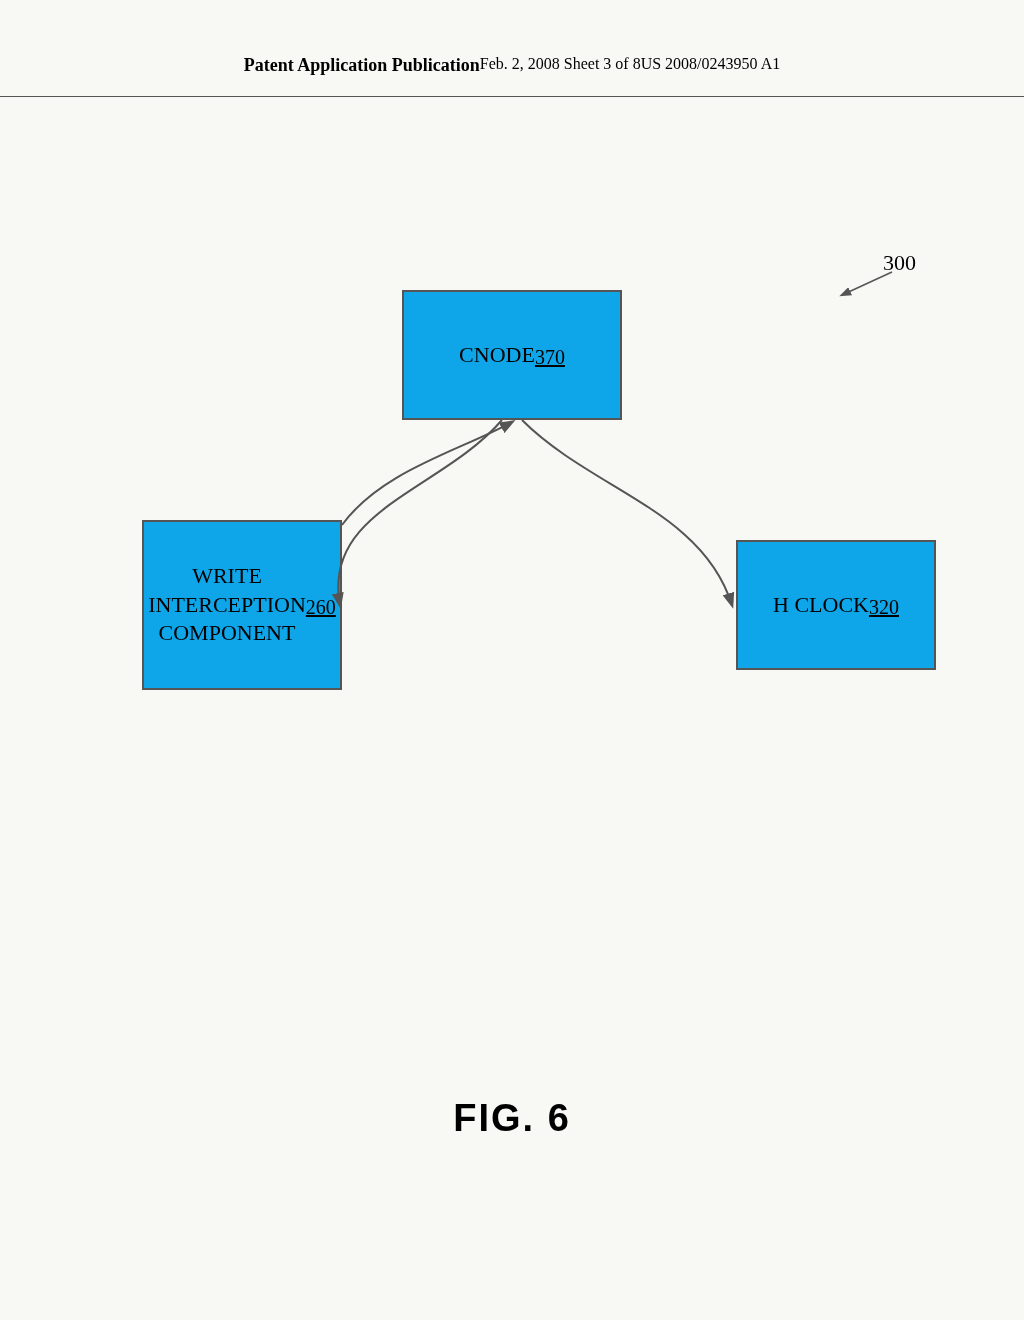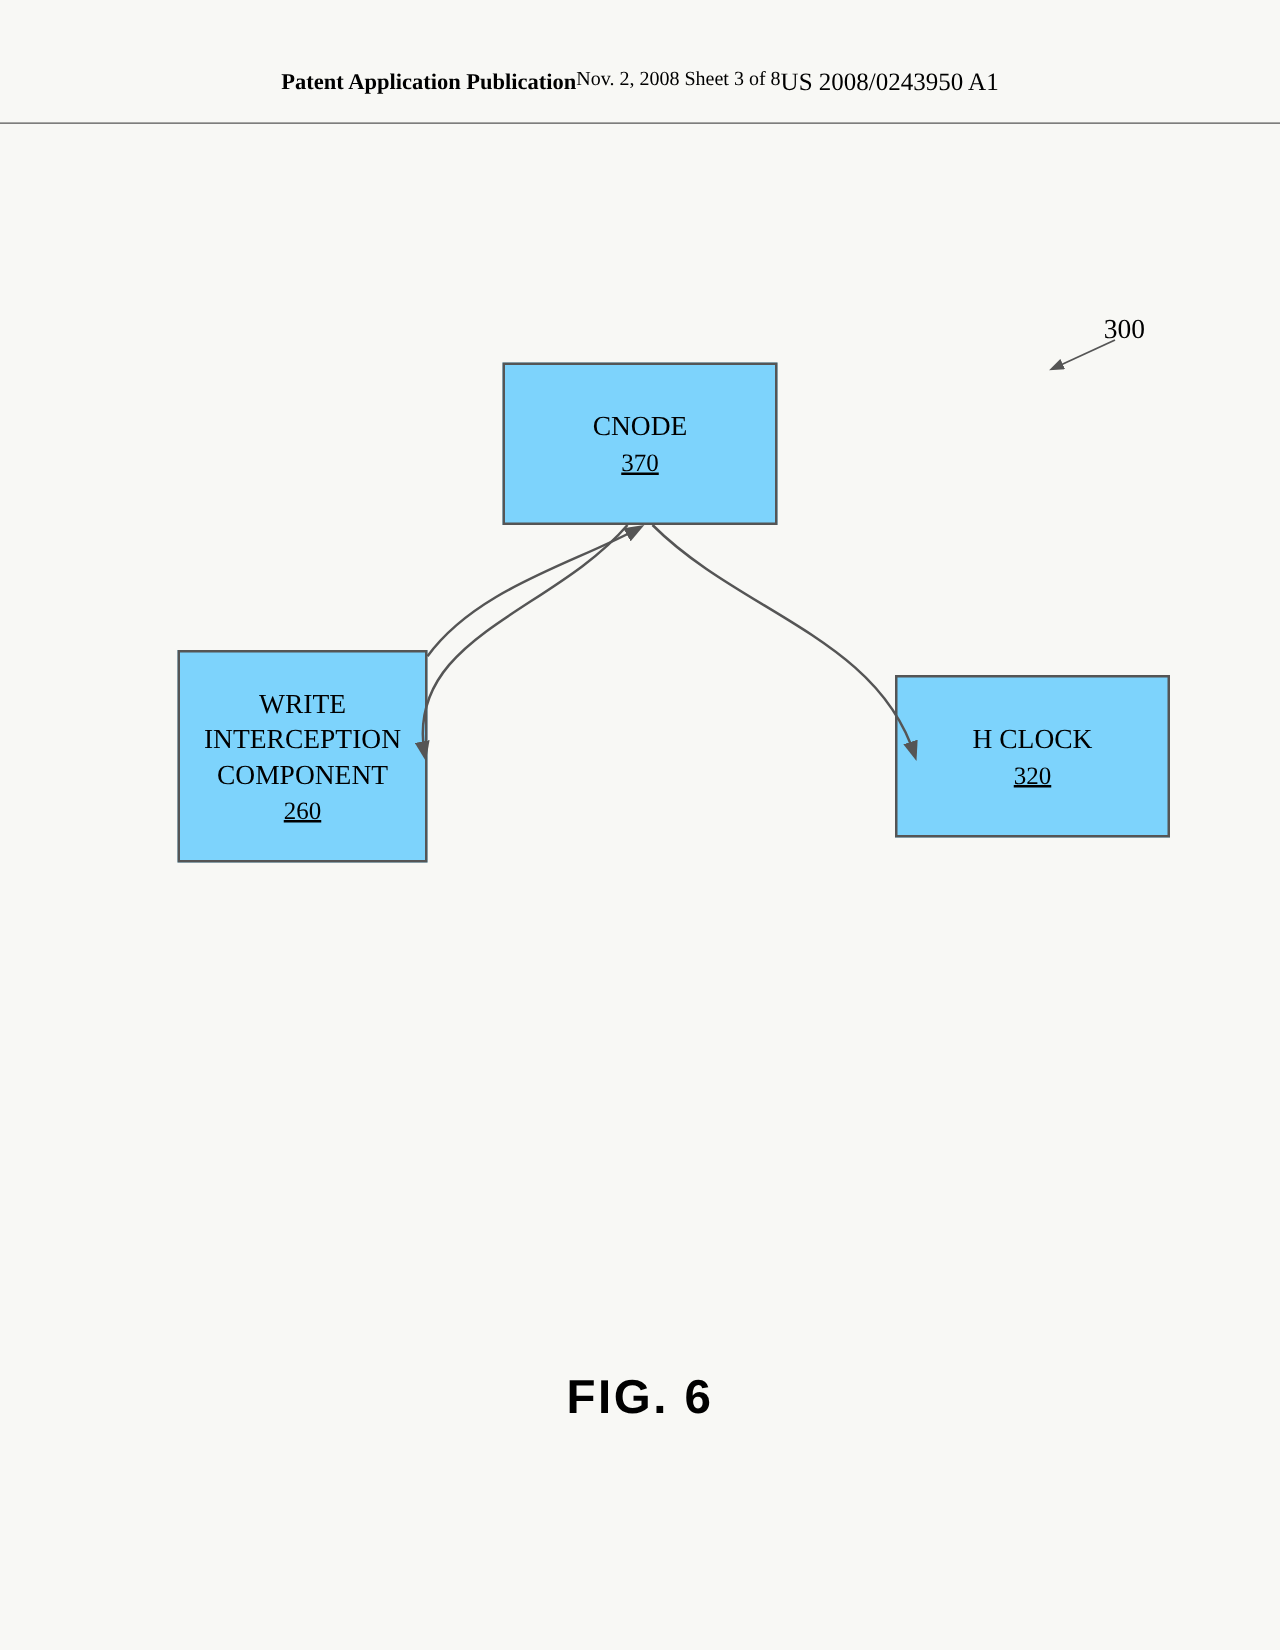--- a/index.html
+++ b/index.html
@@ -39,21 +39,21 @@
       font-family: 'Times New Roman', Times, serif;
     }
 
     .header-center {
       font-size: 16px;
       font-family: 'Times New Roman', Times, serif;
       text-align: center;
     }
 
     .header-right {
-      font-size: 20px;
+      font-size: 16px;
       font-family: 'Times New Roman', Times, serif;
     }
 
     
     .diagram-area {
       position: absolute;
       top: 200px;
       left: 12px;
       right: 0;
       width: 100%;
@@ -66,23 +66,23 @@
       top: 50px;
       right: 120px;
       font-size: 22px;
       font-family: 'Times New Roman', Times, serif;
     }
 
     
     .box {
       position: absolute;
       border: 2px solid #555;
-      background-color: #7dd3fc;
+      background-color: #0ea5e9;
       display: flex;
-      flex-direction: column;
+      flex-direction: row;
       align-items: center;
       justify-content: center;
       text-align: center;
     }
 
     .box-title {
       font-size: 22px;
       font-family: 'Times New Roman', Times, serif;
       font-weight: normal;
       line-height: 1.3;
@@ -106,21 +106,21 @@
     
     .box-write {
       width: 200px;
       height: 170px;
       top: 320px;
       left: 130px;
     }
 
     
     .box-hclock {
-      width: 220px;
+      width: 200px;
       height: 130px;
       top: 340px;
       right: 100px;
     }
 
     
     .arrows-svg {
       position: absolute;
       top: 0;
       left: 0;
@@ -142,21 +142,21 @@
       letter-spacing: 2px;
     }
   </style>
 </head>
 <body>
 
 <div class="page">
 
   <div class="header">
     <div class="header-left">Patent Application Publication</div>
-    <div class="header-center">Nov. 2, 2008    Sheet 3 of 8</div>
+    <div class="header-center">Feb. 2, 2008    Sheet 3 of 8</div>
     <div class="header-right">US 2008/0243950 A1</div>
   </div>
 
   <div class="diagram-area">
 
     <div class="ref-300">
       <span>300</span>
       
     </div>
 

